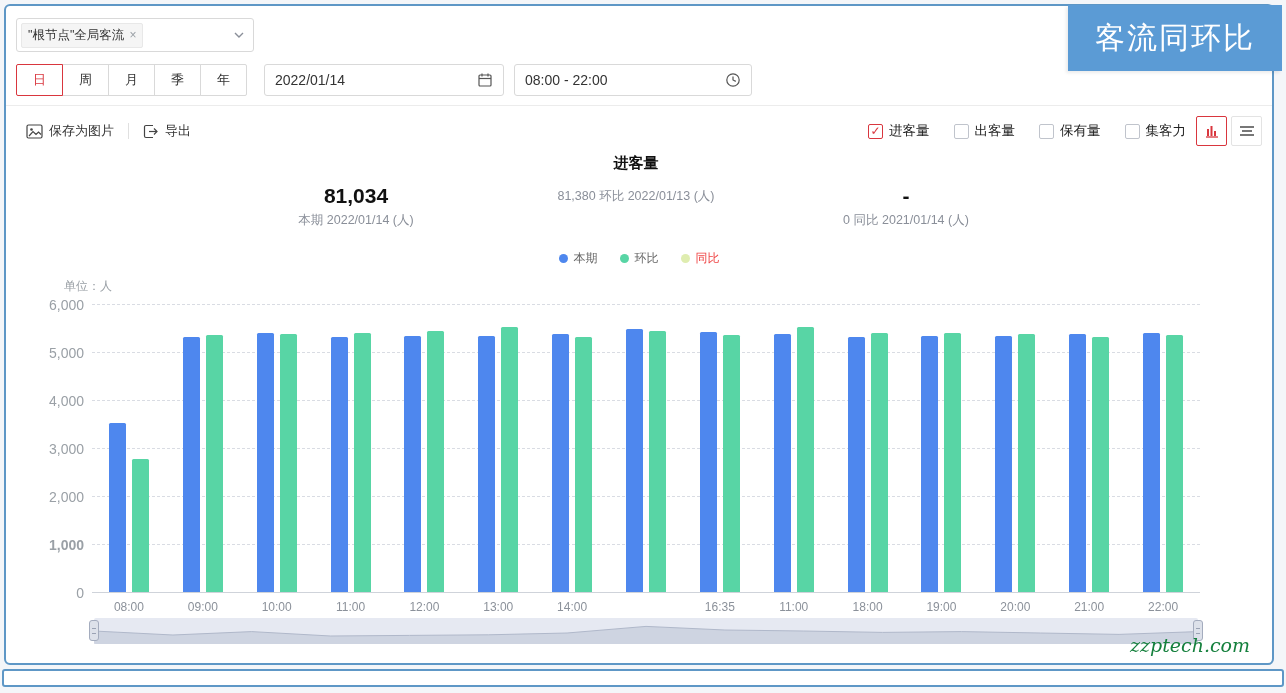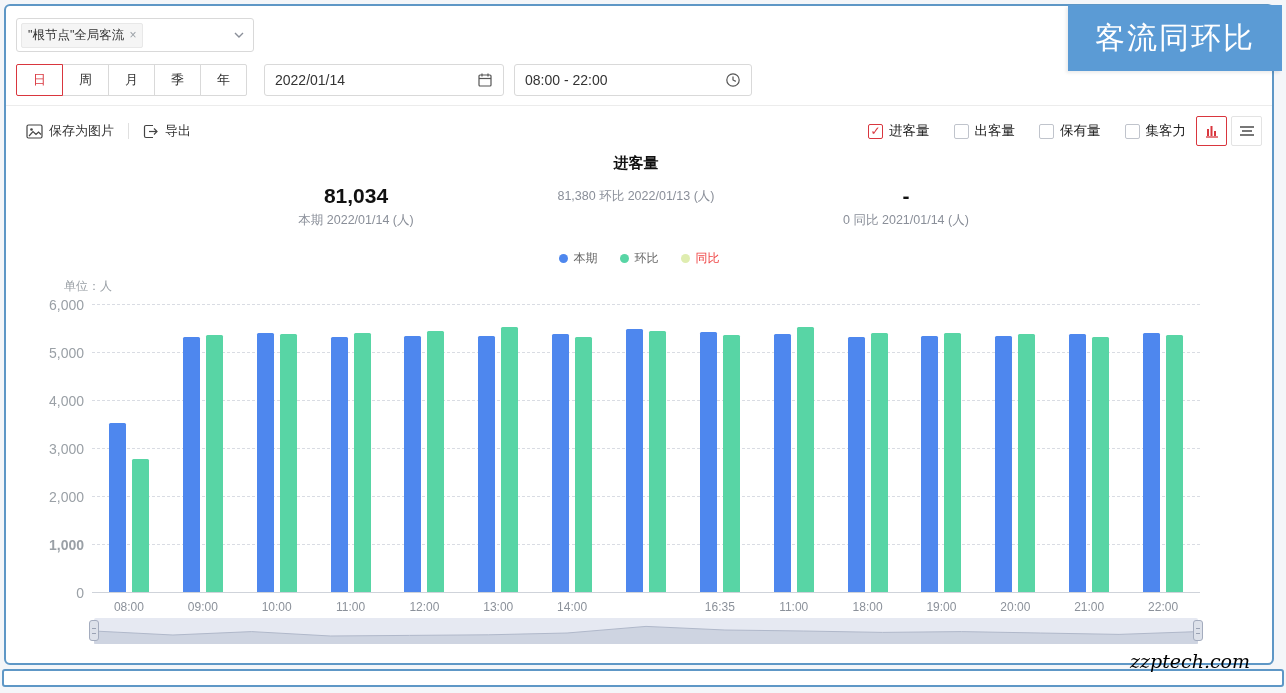--- a/index.html
+++ b/index.html
@@ -67,21 +67,21 @@
   .xlab { position:absolute; width:64px; text-align:center; font-size:12px; color:#8b919a; top:594px; }
 
   
   .slider { position:absolute; left:88px; top:612px; width:1104px; height:26px; background:#e6e9f2; border-radius:2px; cursor:pointer; }
   .slider svg { position:absolute; left:0; top:0; }
   .handle { position:absolute; top:2px; width:10px; height:21px; background:#dde1ea; border:1px solid #a4acbe; border-radius:3px; z-index:3; cursor:ew-resize; }
   .handle::before, .handle::after { content:""; position:absolute; left:2px; right:2px; height:1px; background:#9aa2b4; }
   .handle::before { top:7px; } .handle::after { top:12px; }
   .handle.left { left:-5px; } .handle.right { right:-5px; }
 
-  .watermark { position:absolute; left:1130px; top:650px; font-family:"DejaVu Serif",serif; font-style:italic; font-size:19px; color:#000000; z-index:10; }
+  .watermark { position:absolute; left:1130px; top:634px; font-family:"DejaVu Serif",serif; font-style:italic; font-size:19px; color:#15803d; z-index:10; }
 
   .bottom-strip { position:absolute; left:2px; top:669px; width:1282px; height:18px; background:#fff; border:2px solid #5e97c6; border-radius:3px; }
 </style>
 </head>
 <body>
 
 <div class="panel">
 
   <div class="node-select">
     <span class="node-tag">

